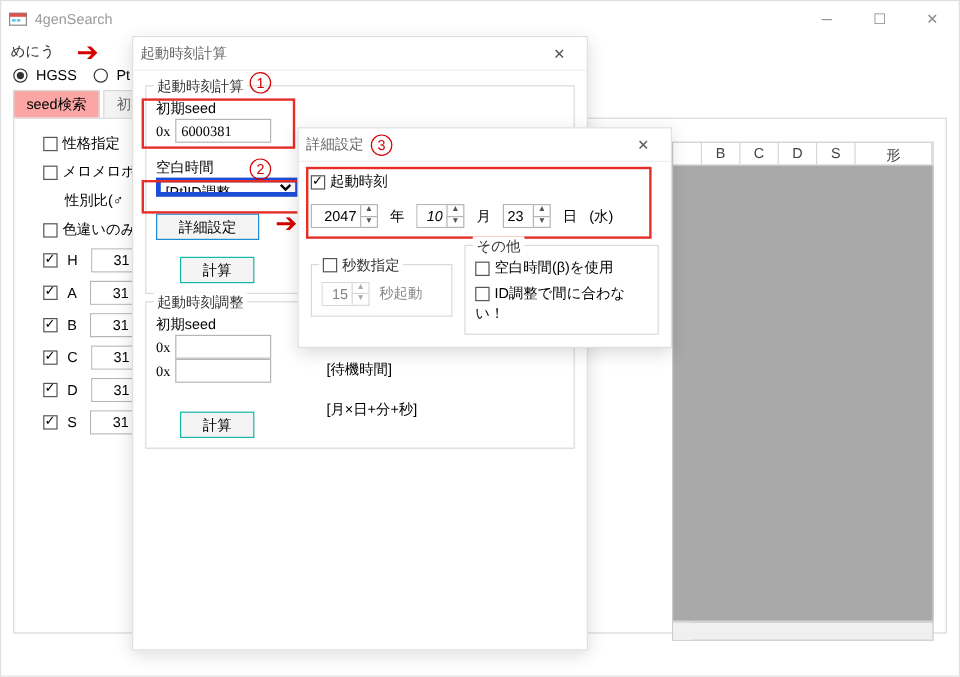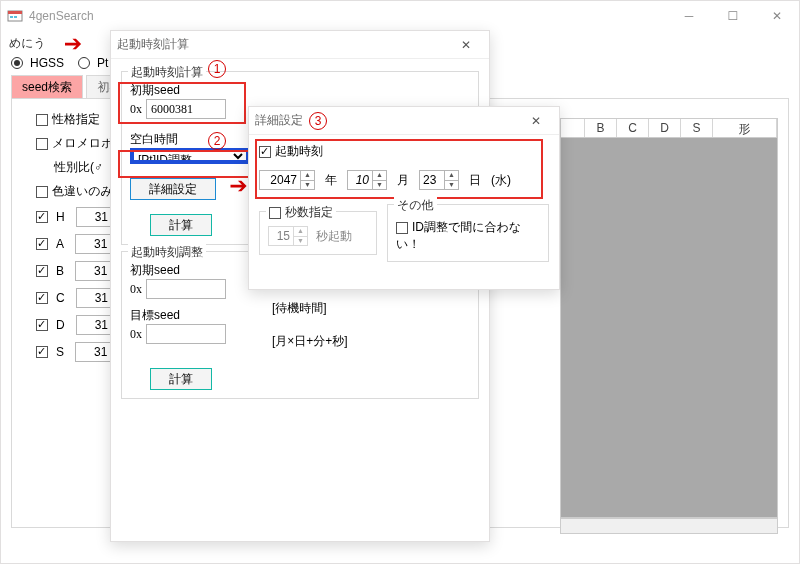--- a/index.html
+++ b/index.html
@@ -188,21 +188,20 @@
       <div style="margin-top:14px;margin-left:20px"><button class="btn">計算</button></div>
     </div>
 
     <div class="group">
       <span class="gl">起動時刻調整</span>
       <div>初期seed</div>
       <div class="row">
           <span style="font-family:Consolas">0x</span>
           <input class="text" style="width: 80px;">
         </div>
-      <div style="margin-top:8px">目標seed</div>
       <div class="row">
           <span style="font-family:Consolas">0x</span>
           <input class="text" style="width: 80px;">
         </div>
 
       <div style="position:absolute;left:150px;top:6px;line-height:2.8">
         <div>[年]</div>
         <div>[待機時間]</div>
         <div>[月×日+分+秒]</div>
       </div>
@@ -259,17 +258,18 @@
               <span class="sp2">
                 <div>▲</div>
                 <div>▼</div>
               </span>
             </span>
           <span style="color:#888;margin-left:4px">秒起動</span>
         </div>
       </div>
       <div class="group" style="flex:1;margin:0 0 0 6px">
         <span class="gl">その他</span>
+        <div><span class="chk"></span><span>空白時間(β)を使用</span></div>
         <div style="margin-top:4px"><span class="chk"></span><span>ID調整で間に合わない！</span></div>
       </div>
     </div>
   </div>
 </div>
 
 </body></html>

